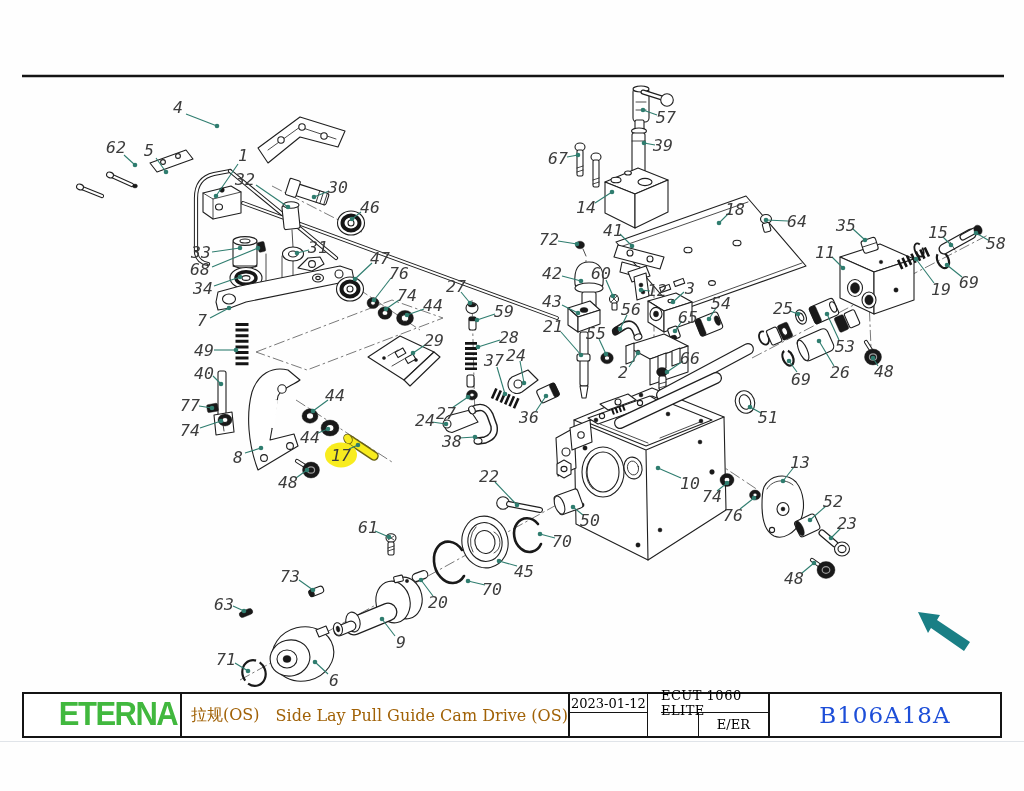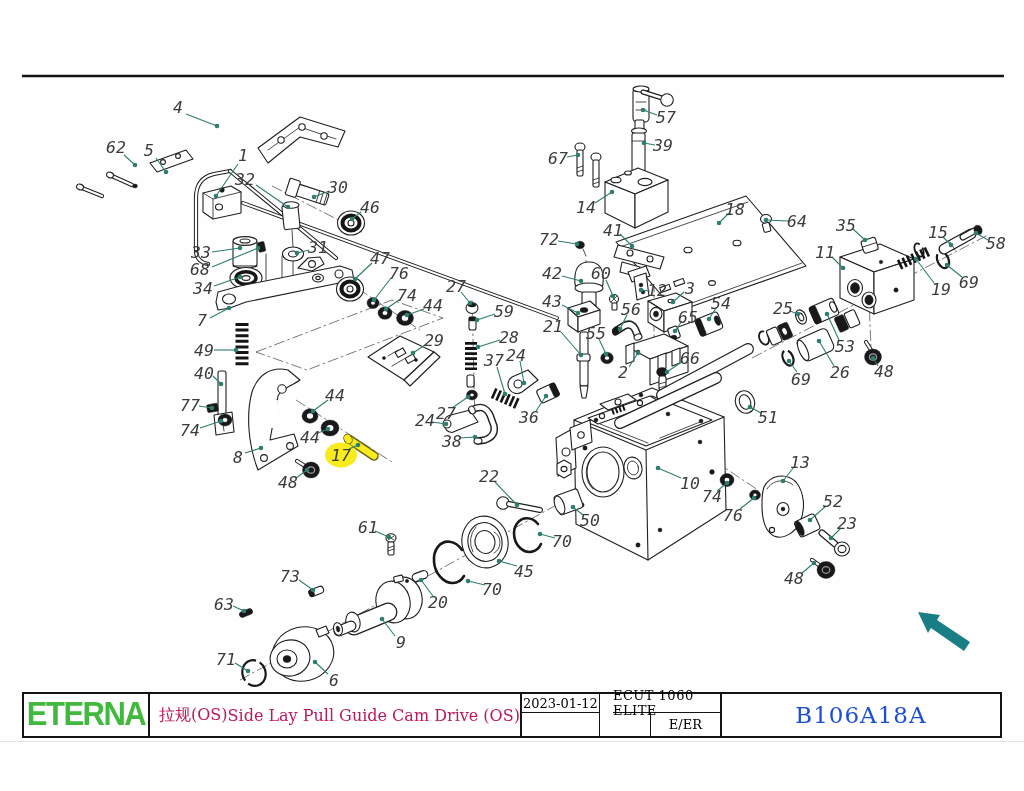--- a/index.html
+++ b/index.html
@@ -15,25 +15,25 @@
   .wire{fill:none;stroke:#1f1f1f;stroke-width:4.2;stroke-linecap:round;}
   .wirei{fill:none;stroke:#fff;stroke-width:2.2;stroke-linecap:round;}
   .coil{fill:none;stroke:#141414;stroke-linecap:butt;}
   .ring{fill:none;stroke:#191919;stroke-width:2.2;stroke-dasharray:30 4;}
   .ring2{fill:none;stroke:#191919;stroke-width:2.6;stroke-linecap:round;}
   .cl{fill:none;stroke:#6a6a6a;stroke-width:.9;stroke-dasharray:11 3 2.5 3;}
   
   .tblock{position:absolute;left:22px;top:692px;width:980px;height:46px;box-sizing:border-box;
           border:2.6px solid #141414;display:flex;background:#fff;}
   .tb-logo{width:124px;border-right:2.2px solid #141414;display:flex;align-items:center;
-           justify-content:center;overflow:hidden;}
+           justify-content:center;overflow:hidden;margin-left:32px;}
   .tb-logo span{font-weight:bold;font-size:31px;letter-spacing:-1.5px;transform:scaleY(1.05);}
-  .tb-title{flex:1;display:flex;align-items:center;padding-left:9px;
+  .tb-title{flex:1;display:flex;align-items:center;gap:16px;padding-left:9px;
             border-right:2px solid #141414;font-family:"DejaVu Serif",serif;font-size:16px;
-            color:#be185d;white-space:nowrap;}
+            color:#a16207;white-space:nowrap;}
   .tb-date{width:77px;border-right:1.8px solid #141414;display:flex;flex-direction:column;}
   .tb-date .r1{height:18px;border-bottom:1.8px solid #141414;display:flex;align-items:center;
                justify-content:center;font:13px "DejaVu Serif",serif;}
   .tb-date .r2{flex:1;}
   .tb-ecut{width:120px;border-right:2.2px solid #141414;display:flex;flex-direction:column;}
   .tb-ecut .r1{height:18px;border-bottom:1.8px solid #141414;display:flex;align-items:center;
                justify-content:center;font:13px "DejaVu Serif",serif;letter-spacing:.5px;margin-left:13px;}
   .tb-ecut .r2{flex:1;display:flex;}
   .tb-ecut .sp{width:50px;border-right:1.8px solid #141414;}
   .tb-ecut .eer{flex:1;display:flex;align-items:center;justify-content:center;

